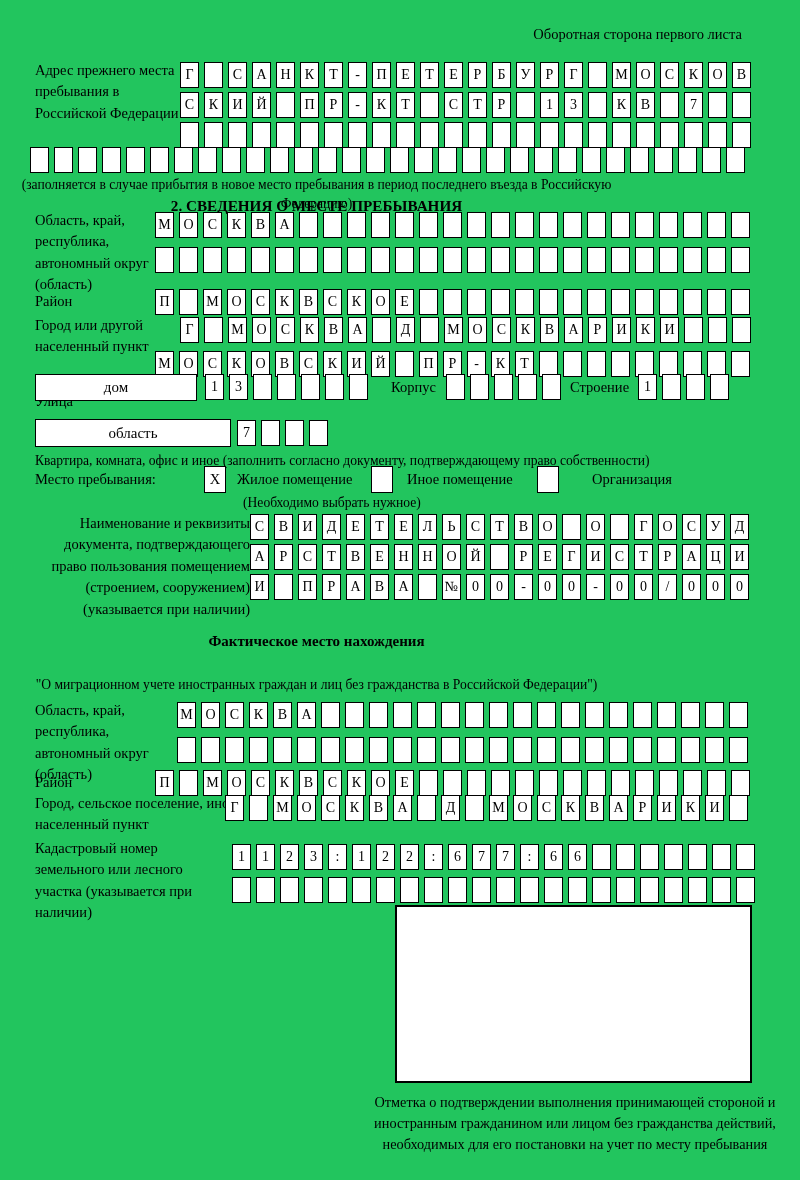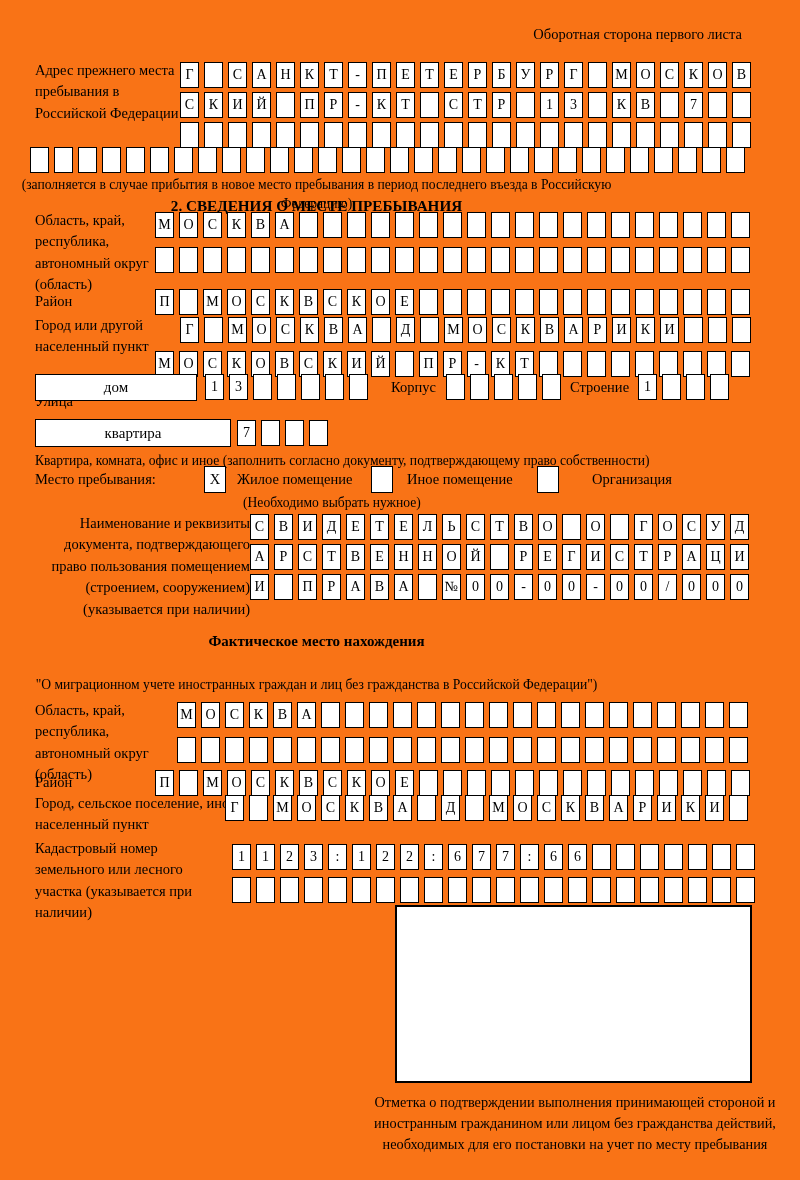--- a/index.html
+++ b/index.html
@@ -1,17 +1,17 @@
 <!DOCTYPE html>
 <html><head>
 <meta charset="utf-8">
 <style>
   html,body{margin:0;padding:0;background:#fff;}
   .sheet{
-    position:relative;width:800px;height:1180px;background:#f97316;
+    position:relative;width:800px;height:1180px;background:#22c55e;
     font-family:"Liberation Serif", serif;color:#000;overflow:hidden;
   }
   .abs{position:absolute;}
   .lbl{font-size:14.5px;line-height:1.48;}
   .cap{font-size:13.6px;line-height:1.4;}
   .centered{left:0;width:633px;text-align:center;}
   .bold{font-weight:bold;}
   .cellrow{position:absolute;display:flex;gap:5px;}
   .cell{
     box-sizing:border-box;width:19px;height:26px;border:1.8px solid #000;
@@ -311,21 +311,21 @@
       <div class="cell"></div>
     </div>
   <div class="abs lbl" style="left:570px;top:377px;">Строение</div>
   <div class="cellrow" style="left:638px;top:374px;">
       <div class="cell">1</div>
       <div class="cell"></div>
       <div class="cell"></div>
       <div class="cell"></div>
     </div>
 
-  <div class="abs widebox" style="left:35px;top:419px;width:196px;height:28px;">квартира</div>
+  <div class="abs widebox" style="left:35px;top:419px;width:196px;height:28px;">область</div>
   <div class="cellrow" style="left:237px;top:420px;">
       <div class="cell">7</div>
       <div class="cell"></div>
       <div class="cell"></div>
       <div class="cell"></div>
     </div>
   <div class="abs cap" style="left:35px;top:451px;">Квартира, комната, офис и иное (заполнить согласно документу, подтверждающему право собственности)</div>
 
   <div class="abs lbl" style="left:35px;top:469px;">Место пребывания:</div>
   <div class="abs checkbox" style="left:204px;top:466px;">X</div>

